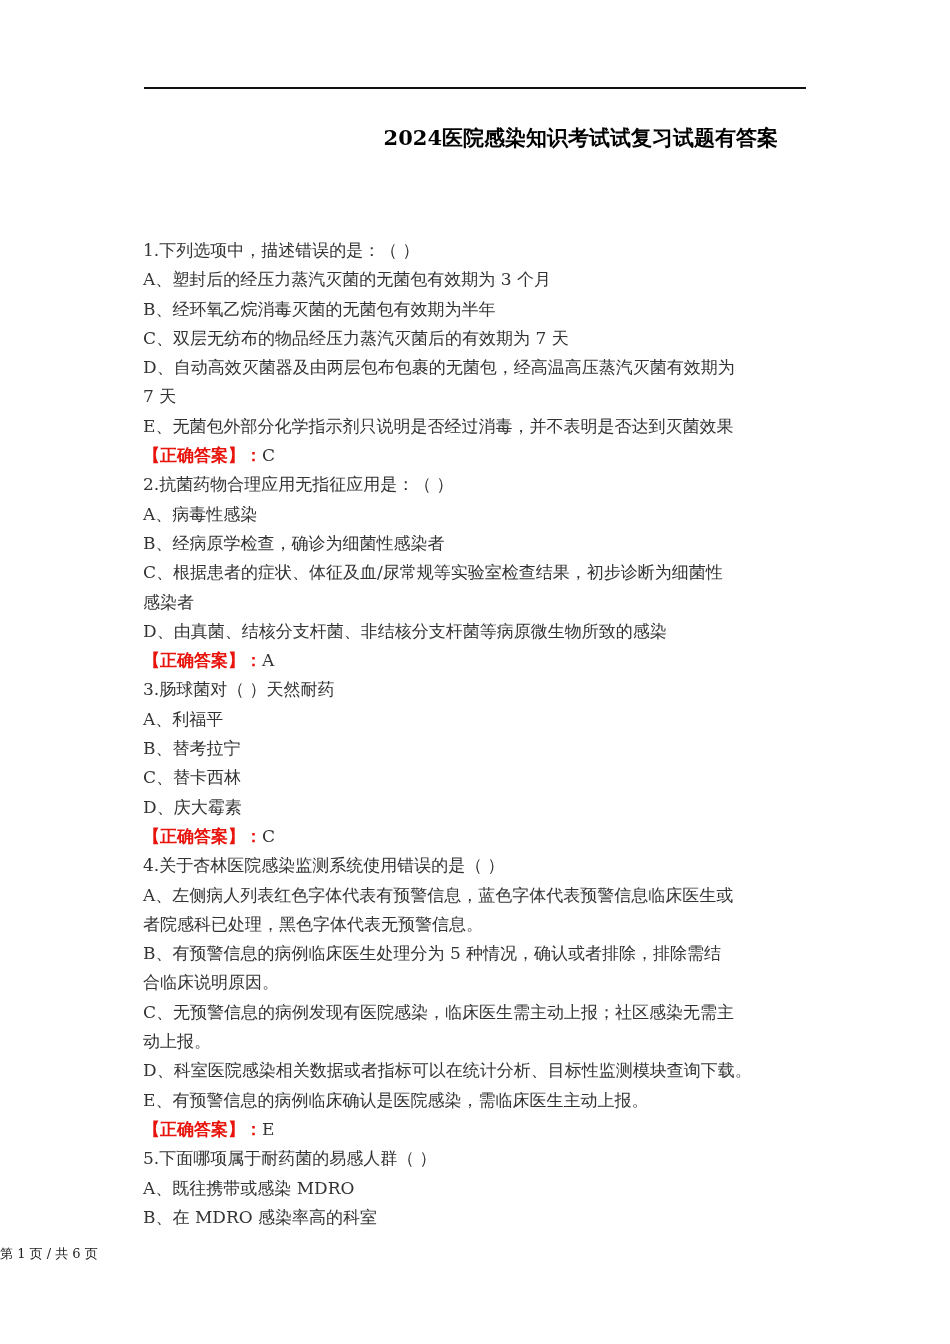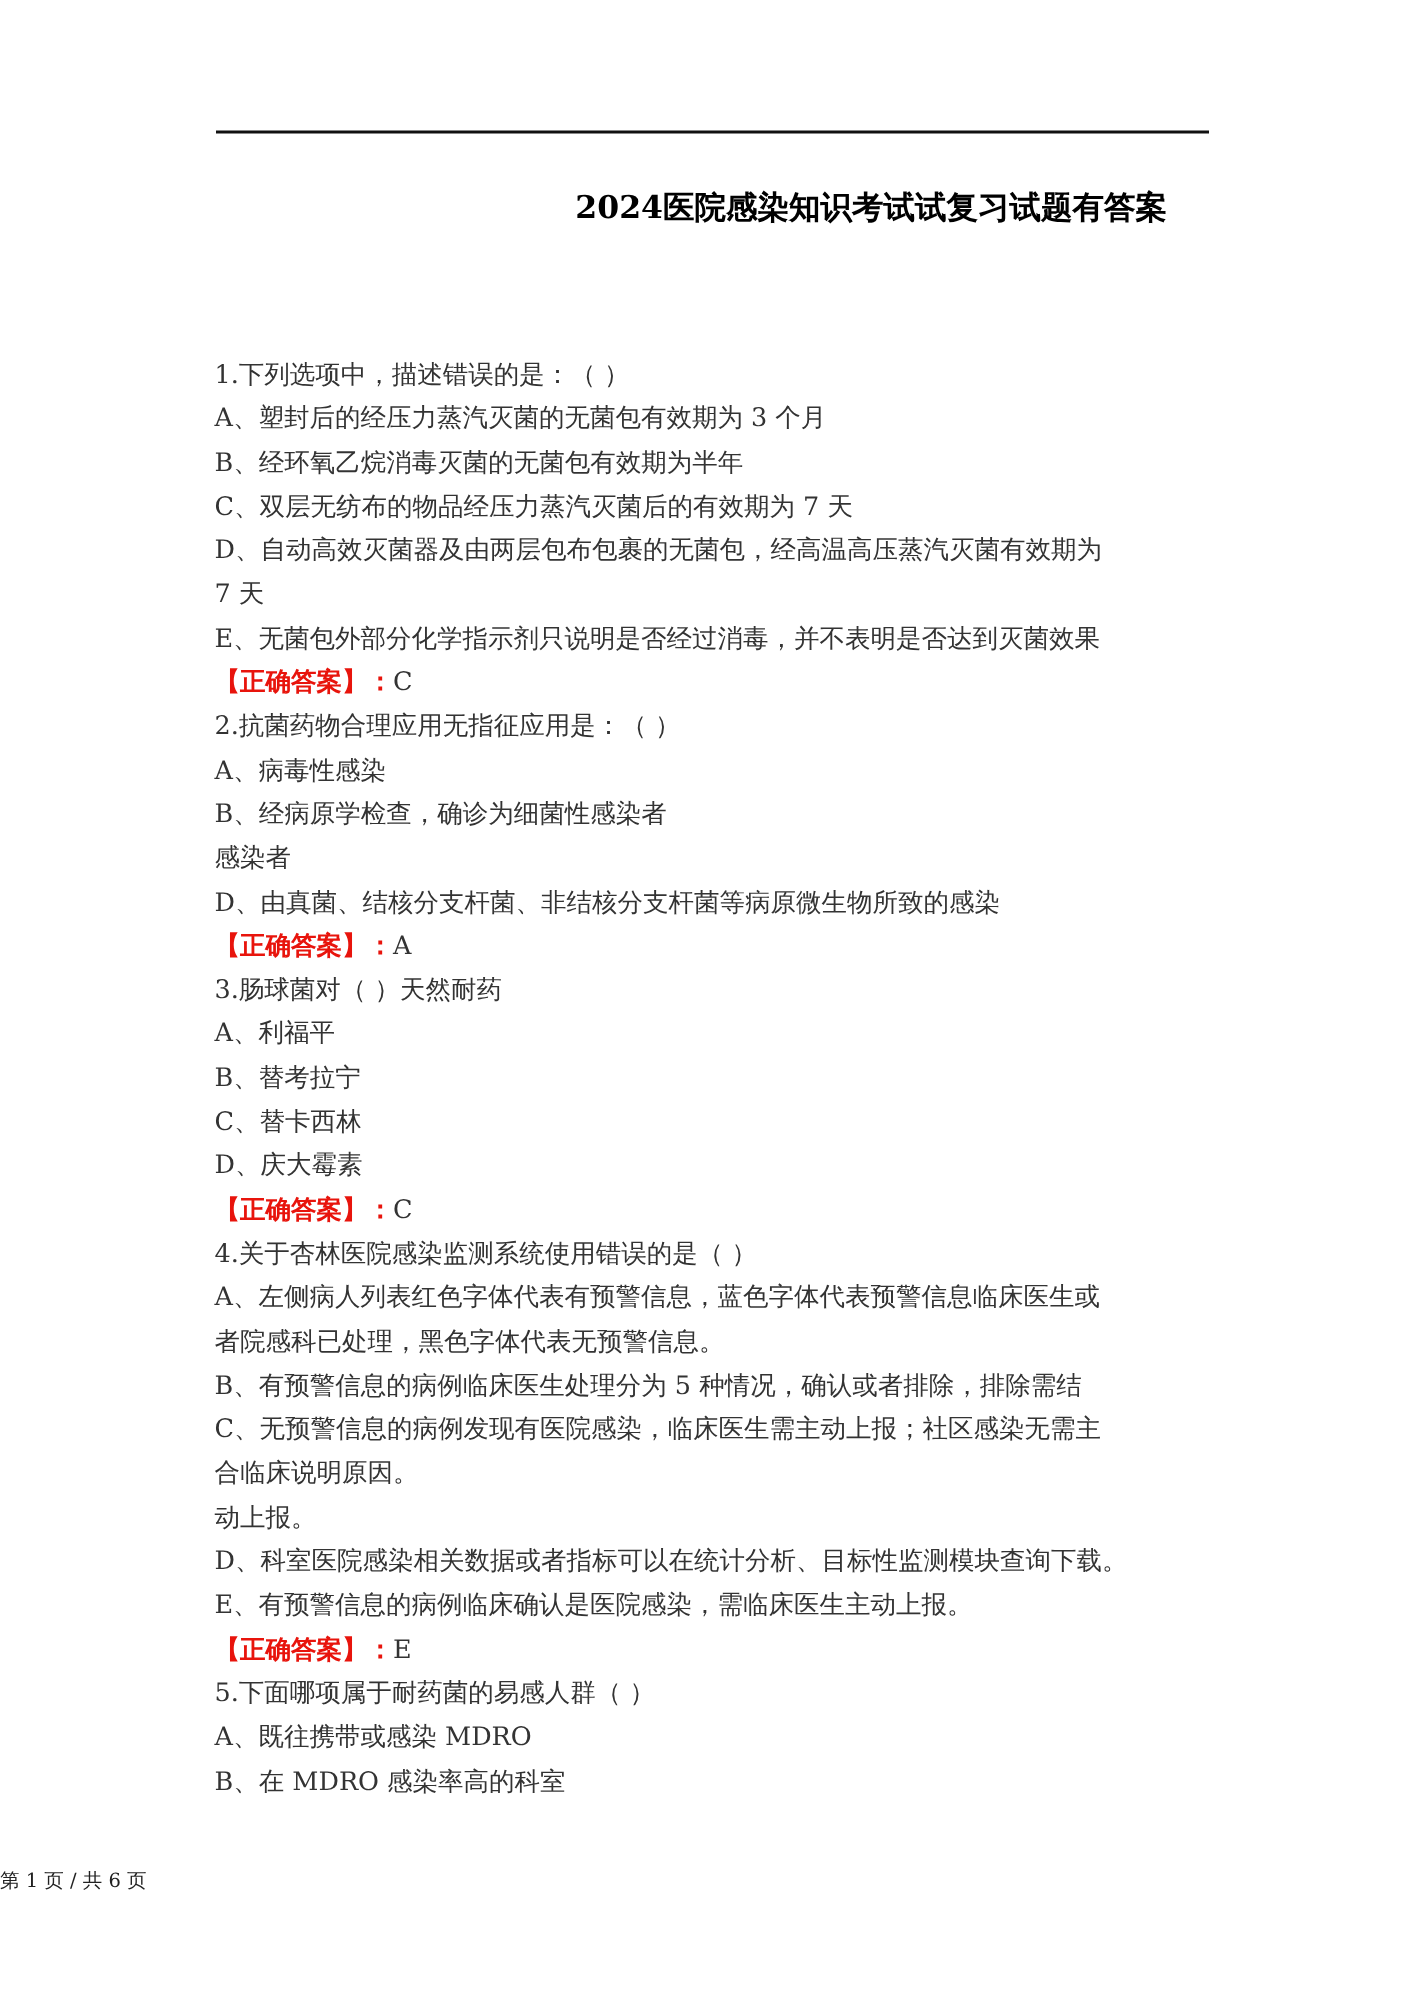--- a/index.html
+++ b/index.html
@@ -25,37 +25,38 @@
   <div class="line">B、经环氧乙烷消毒灭菌的无菌包有效期为半年</div>
   <div class="line">C、双层无纺布的物品经压力蒸汽灭菌后的有效期为 7 天</div>
   <div class="line">D、自动高效灭菌器及由两层包布包裹的无菌包，经高温高压蒸汽灭菌有效期为</div>
   <div class="line">7 天</div>
   <div class="line">E、无菌包外部分化学指示剂只说明是否经过消毒，并不表明是否达到灭菌效果</div>
   <div class="line"><span class="ans-label">【正确答案】：</span><span class="ans-val">C</span></div>
 
   <div class="line">2.抗菌药物合理应用无指征应用是：（ ）</div>
   <div class="line">A、病毒性感染</div>
   <div class="line">B、经病原学检查，确诊为细菌性感染者</div>
+  <div class="line">C、根据患者的症状、体征及血/尿常规等实验室检查结果，初步诊断为细菌性</div>
   <div class="line">感染者</div>
   <div class="line">D、由真菌、结核分支杆菌、非结核分支杆菌等病原微生物所致的感染</div>
   <div class="line"><span class="ans-label">【正确答案】：</span><span class="ans-val">A</span></div>
 
   <div class="line">3.肠球菌对（ ）天然耐药</div>
   <div class="line">A、利福平</div>
   <div class="line">B、替考拉宁</div>
   <div class="line">C、替卡西林</div>
   <div class="line">D、庆大霉素</div>
   <div class="line"><span class="ans-label">【正确答案】：</span><span class="ans-val">C</span></div>
 
   <div class="line">4.关于杏林医院感染监测系统使用错误的是（ ）</div>
   <div class="line">A、左侧病人列表红色字体代表有预警信息，蓝色字体代表预警信息临床医生或</div>
   <div class="line">者院感科已处理，黑色字体代表无预警信息。</div>
   <div class="line">B、有预警信息的病例临床医生处理分为 5 种情况，确认或者排除，排除需结</div>
+  <div class="line">合临床说明原因。</div>
   <div class="line">C、无预警信息的病例发现有医院感染，临床医生需主动上报；社区感染无需主</div>
-  <div class="line">合临床说明原因。</div>
   <div class="line">动上报。</div>
   <div class="line">D、科室医院感染相关数据或者指标可以在统计分析、目标性监测模块查询下载。</div>
   <div class="line">E、有预警信息的病例临床确认是医院感染，需临床医生主动上报。</div>
   <div class="line"><span class="ans-label">【正确答案】：</span><span class="ans-val">E</span></div>
 
   <div class="line">5.下面哪项属于耐药菌的易感人群（ ）</div>
   <div class="line">A、既往携带或感染 MDRO</div>
   <div class="line">B、在 MDRO 感染率高的科室</div>
 </div>
 

